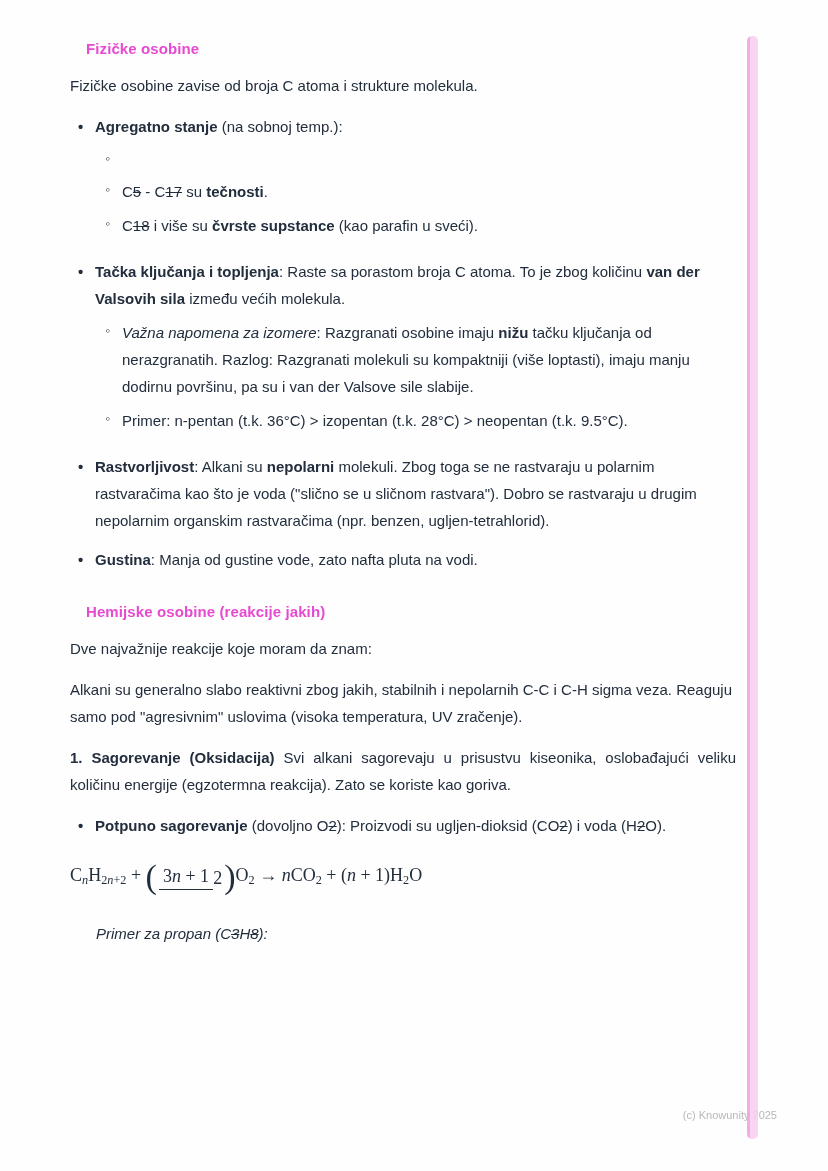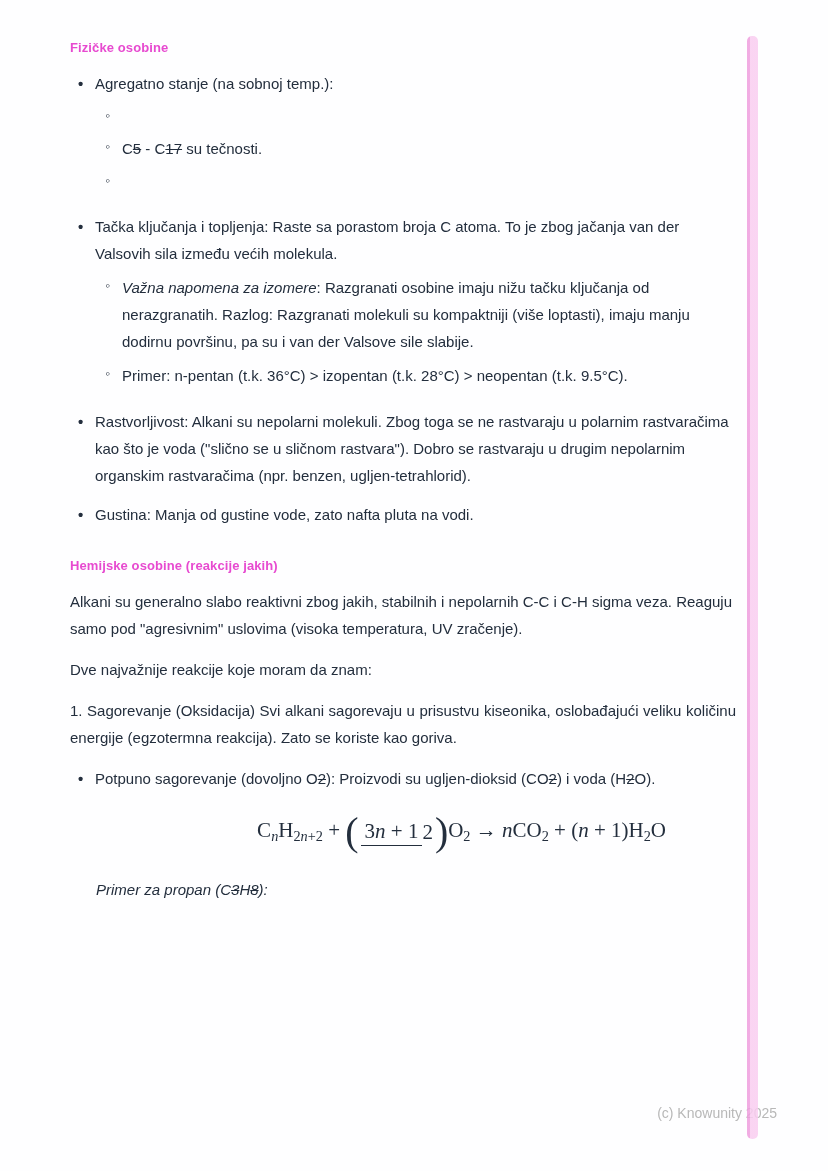--- a/index.html
+++ b/index.html
@@ -12,104 +12,106 @@
   *{box-sizing:border-box;}
   html,body{margin:0;padding:0;}
   body{
     width:828px;height:1171px;background:#ffffff;
     font-family:"Liberation Sans","DejaVu Sans",sans-serif;
     -webkit-font-smoothing:antialiased;
   }
   .page{position:relative;width:828px;height:1171px;overflow:hidden;background:#fefeff;}
   .content{position:absolute;left:70px;top:40px;width:666px;color:var(--body);}
 
-  .heading{font-size:13px;font-weight:700;color:var(--accent);margin:0 0 15px;letter-spacing:.1px;}
+  .heading{font-size:15px;font-weight:700;color:var(--accent);margin:0 16px 15px;letter-spacing:.1px;}
   .h2gap{margin-top:30px;}
 
   .para{font-size:15px;line-height:1.8;margin:0;}
   .mb-p{margin-bottom:14px;}
   .justify{text-align:justify;}
   .indent{margin-left:26px;}
 
   .list{padding-left:8px;margin:0 0 14px;}
   .li{display:flex;align-items:flex-start;}
   .li.l1{margin-bottom:12px;}
   .li.l2{margin-bottom:7px;}
   .marker{flex:0 0 17px;width:17px;line-height:1.8;font-size:15px;color:var(--body);}
   .m1{font-weight:700;}
   .m2{font-size:13.5px;}
   .li-body{flex:1;min-width:0;}
   .sublist{margin:7px 0 0 10px;}
 
   
-  .rb{font-weight:400;}
+  .rb{font-weight:700;}
   .ri{font-style:italic;}
   .rs{text-decoration:line-through;text-decoration-thickness:1px;}
   .rsub{font-size:.68em;vertical-align:-.25em;}
   .rbig{font-size:1.9em;font-weight:400;vertical-align:middle;line-height:0;}
 
   
   .formula{
     font-family:"Liberation Serif","DejaVu Serif",serif;
-    font-size:21px;color:var(--body);
-    text-align:right;padding-right:70px;
+    font-size:18px;color:var(--body);
+    text-align:left;padding-right:70px;
     margin:26px 0 30px;
   }
   .frac{
     display:inline-flex;flex-direction:row;align-items:center;
     vertical-align:middle;margin:0 2px;line-height:1.25;
   }
   .frac .num{border-bottom:1px solid currentColor;padding:0 4px 1px;}
   .frac .den{padding-top:1px;}
 
-  .watermark{position:absolute;right:51px;bottom:50px;font-size:14px;color:var(--watermark);}
+  .watermark{position:absolute;right:51px;bottom:50px;font-size:11px;color:var(--watermark);}
   .accent-bar{
     position:absolute;top:36px;right:70px;width:11px;height:1103px;border-radius:5px;
     background:linear-gradient(90deg,var(--bar-dark) 0 2.5px,var(--bar-light) 2.5px);
     opacity:.85;
   }
 </style>
 </head>
 <body>
 
 <div class="page">
 
   <div class="watermark">(c) Knowunity 2025</div>
   <div class="accent-bar"></div>
 
   <main class="content">
 
     <h1 class="heading">Fizičke osobine</h1>
 
+    <p class="para mb-p"><span>Fizičke osobine zavise od broja C atoma i strukture molekula.</span></p>
 
     <section class="list">
 
       <div class="li l1">
         <span class="marker m1">•</span>
         <div class="li-body">
           <p class="para"><span class="rb">Agregatno stanje</span><span> (na sobnoj temp.):</span></p>
           <div class="sublist">
             <div class="li l2">
               <span class="marker m2">◦</span>
             </div>
             <div class="li l2">
               <span class="marker m2">◦</span>
               <p class="para"><span>C</span><span class="rs">5</span><span> - C</span><span class="rs">17</span><span> su </span><span class="rb">tečnosti</span><span>.</span></p>
             </div>
             <div class="li l2">
               <span class="marker m2">◦</span>
+              <p class="para"><span>C</span><span class="rs">18</span><span> i više su </span><span class="rb">čvrste supstance</span><span> (kao parafin u sveći).</span></p>
             </div>
           </div>
         </div>
       </div>
 
       <div class="li l1">
         <span class="marker m1">•</span>
         <div class="li-body">
-          <p class="para"><span class="rb">Tačka ključanja i topljenja</span><span>: Raste sa porastom broja C atoma. To je zbog jačanja </span><span class="rb">van der Valsovih sila</span><span> između većih molekula.</span></p>
+          <p class="para"><span class="rb">Tačka ključanja i topljenja</span><span>: Raste sa porastom broja C atoma. To je zbog količinu </span><span class="rb">van der Valsovih sila</span><span> između većih molekula.</span></p>
           <div class="sublist">
             <div class="li l2">
               <span class="marker m2">◦</span>
               <p class="para"><span class="ri">Važna napomena za izomere</span><span>: Razgranati osobine imaju </span><span class="rb">nižu</span><span> tačku ključanja od nerazgranatih. Razlog: Razgranati molekuli su kompaktniji (više loptasti), imaju manju dodirnu površinu, pa su i van der Valsove sile slabije.</span></p>
             </div>
             <div class="li l2">
               <span class="marker m2">◦</span>
               <p class="para"><span>Primer: n-pentan (t.k. 36°C) &gt; izopentan (t.k. 28°C) &gt; neopentan (t.k. 9.5°C).</span></p>
             </div>
           </div>
@@ -127,22 +129,22 @@
         <span class="marker m1">•</span>
         <div class="li-body">
           <p class="para"><span class="rb">Gustina</span><span>: Manja od gustine vode, zato nafta pluta na vodi.</span></p>
         </div>
       </div>
 
     </section>
 
     <h1 class="heading h2gap">Hemijske osobine (reakcije jakih)</h1>
 
+    <p class="para mb-p"><span>Dve najvažnije reakcije koje moram da znam:</span></p>
     <p class="para mb-p"><span>Alkani su generalno slabo reaktivni zbog jakih, stabilnih i nepolarnih C-C i C-H sigma veza. Reaguju samo pod "agresivnim" uslovima (visoka temperatura, UV zračenje).</span></p>
-    <p class="para mb-p"><span>Dve najvažnije reakcije koje moram da znam:</span></p>
     <p class="para mb-p justify"><span class="rb">1. Sagorevanje (Oksidacija)</span><span> Svi alkani sagorevaju u prisustvu kiseonika, oslobađajući veliku količinu energije (egzotermna reakcija). Zato se koriste kao goriva.</span></p>
 
     <section class="list">
       <div class="li l1">
         <span class="marker m1">•</span>
         <div class="li-body">
           <p class="para"><span class="rb">Potpuno sagorevanje</span><span> (dovoljno O</span><span class="rs">2</span><span>): Proizvodi su ugljen-dioksid (CO</span><span class="rs">2</span><span>) i voda (H</span><span class="rs">2</span><span>O).</span></p>
         </div>
       </div>
     </section>

